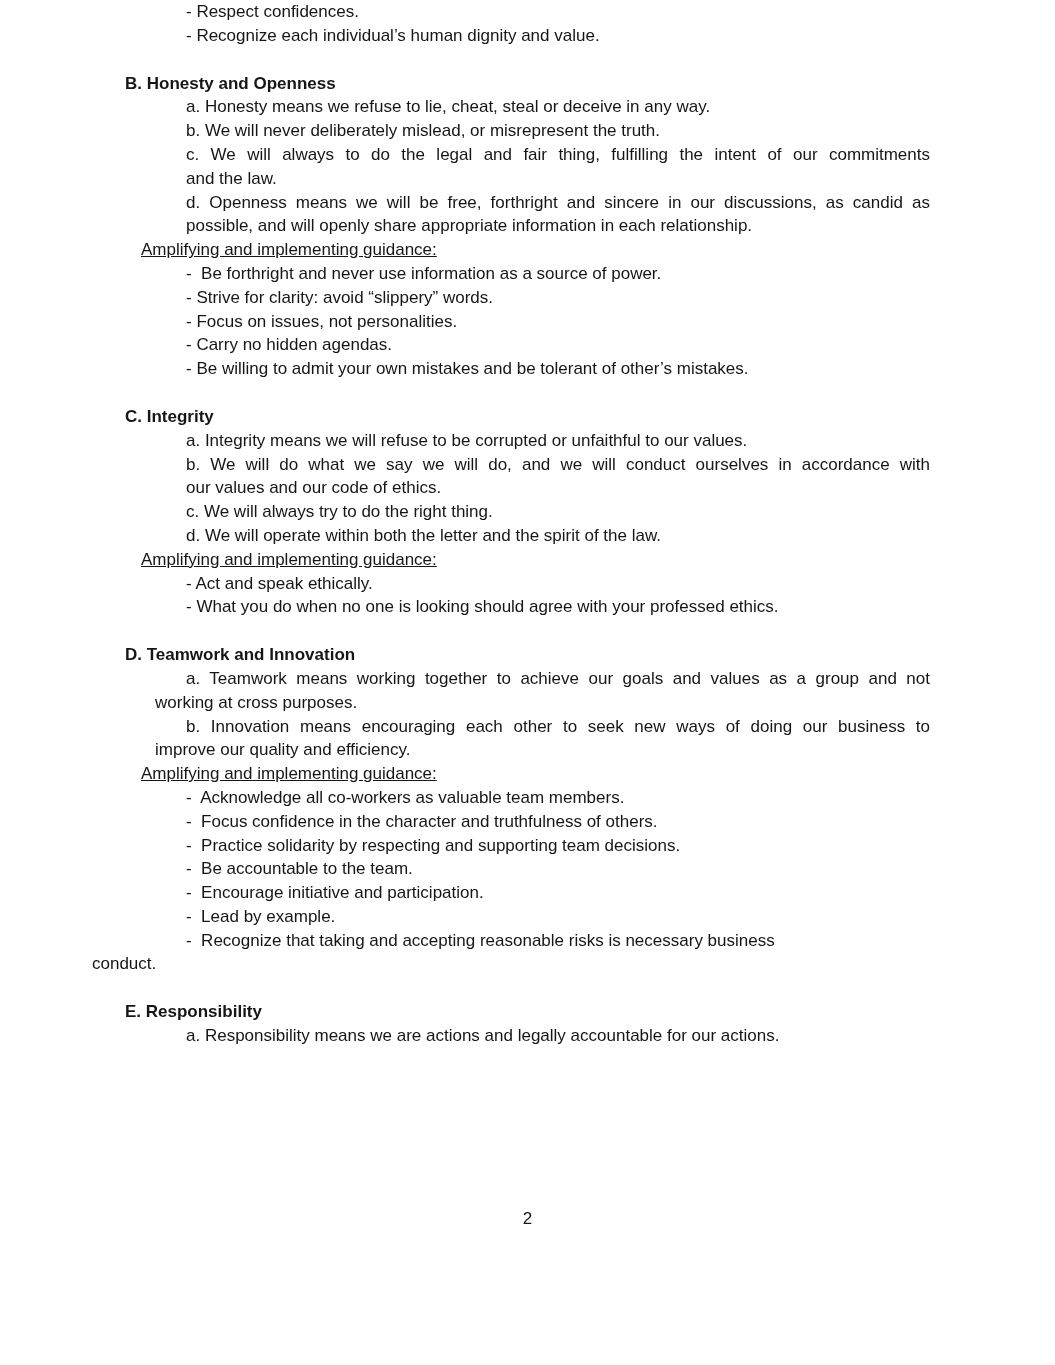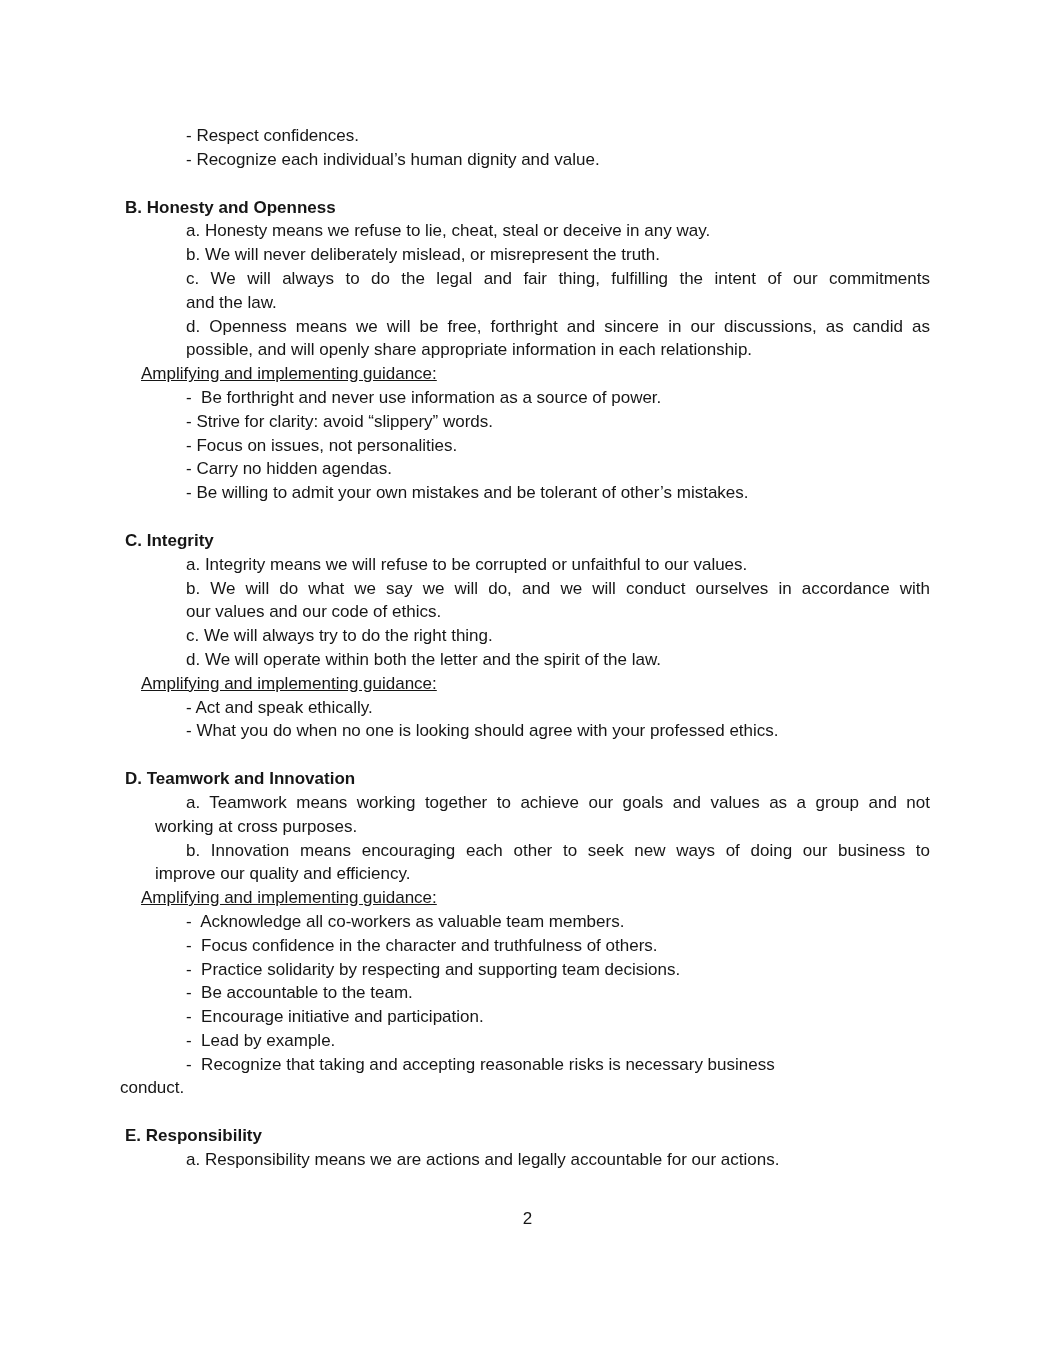--- a/index.html
+++ b/index.html
@@ -7,30 +7,30 @@
     position: relative;
     width: 1055px;
     height: 1365px;
     background: #ffffff;
     color: #161616;
     font-family: "Liberation Sans", sans-serif;
     font-size: 17px;
     line-height: 23.8px;
     overflow: hidden;
   }
-  .content { padding-top: 124px; }
+  .content { }
   .line {
     white-space: pre-wrap;
     margin-right: 125px;
   }
   .l0   { margin-left: 125px; font-weight: bold; }  
   .lamp { margin-left: 141px; text-decoration: underline; }  
   .l1   { margin-left: 186px; }  
   .l2   { margin-left: 155px; }  
-  .l3   { margin-left: 120px; }  
+  .l3   { margin-left: 92px; }  
   .just {
     text-align: justify;
     text-align-last: justify;
   }
   .section { margin-top: 24px; }
   .footer {
     position: absolute;
     top: 1207px;
     left: 0;
     width: 100%;

